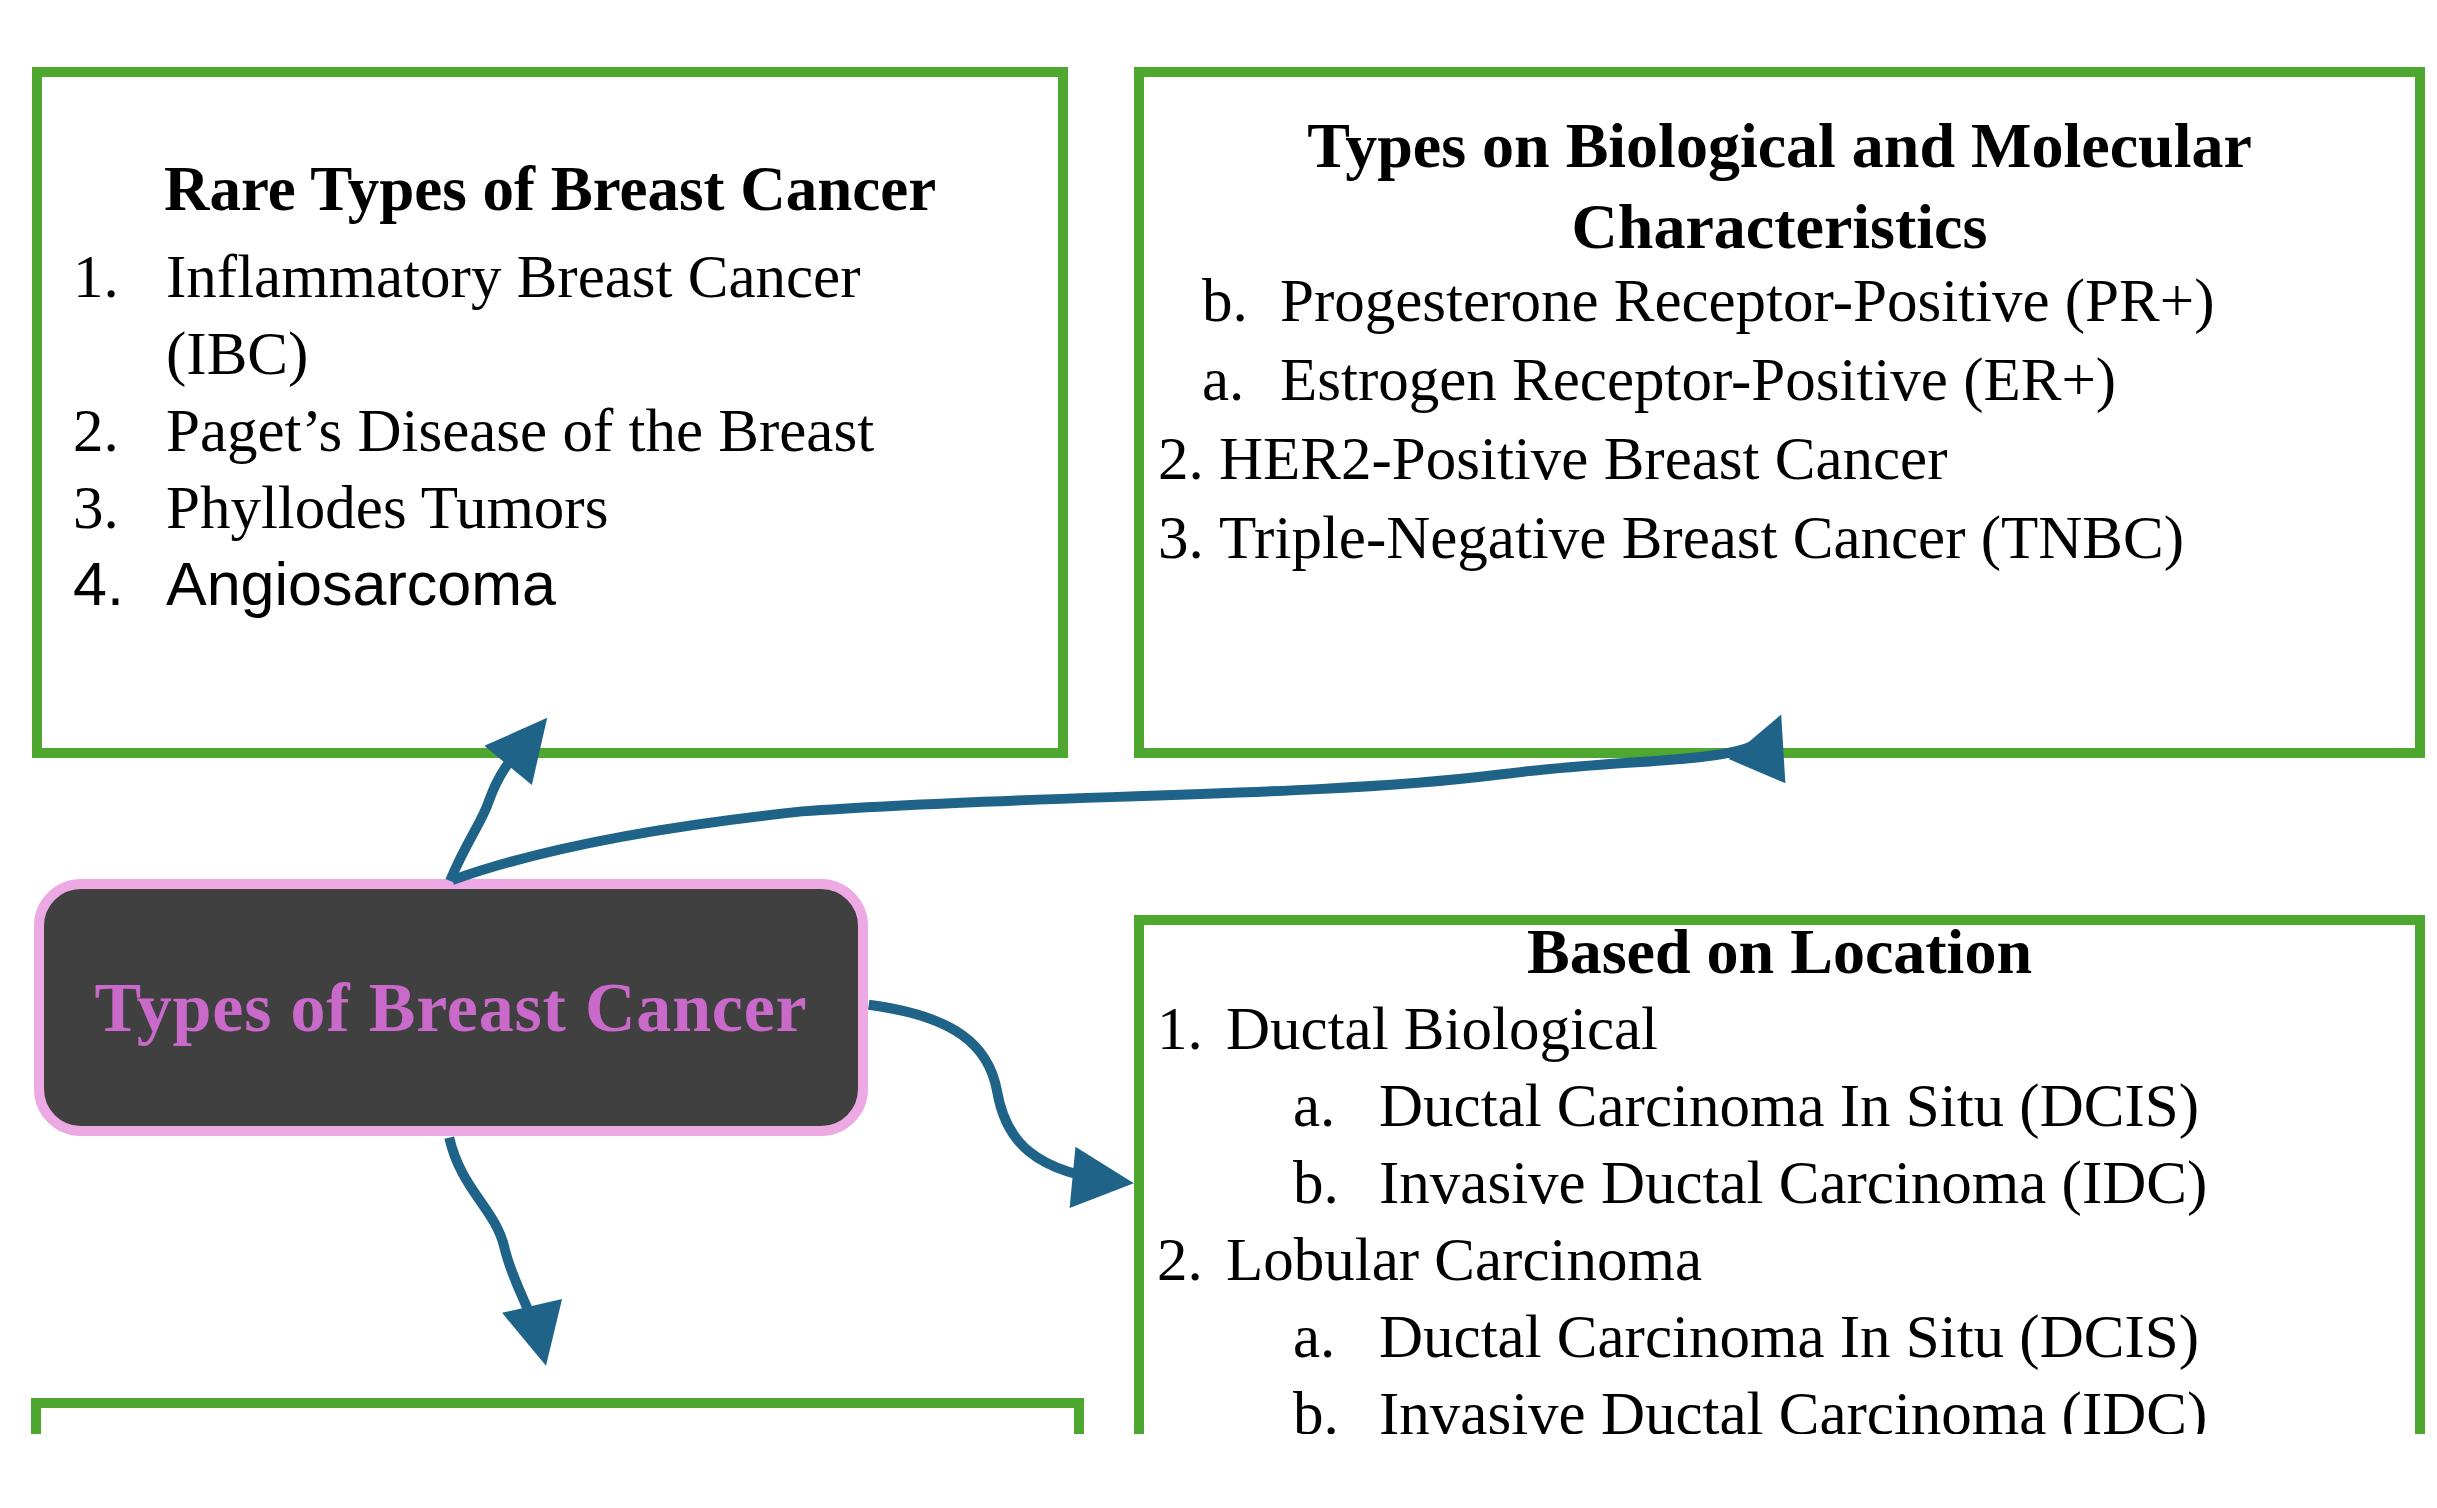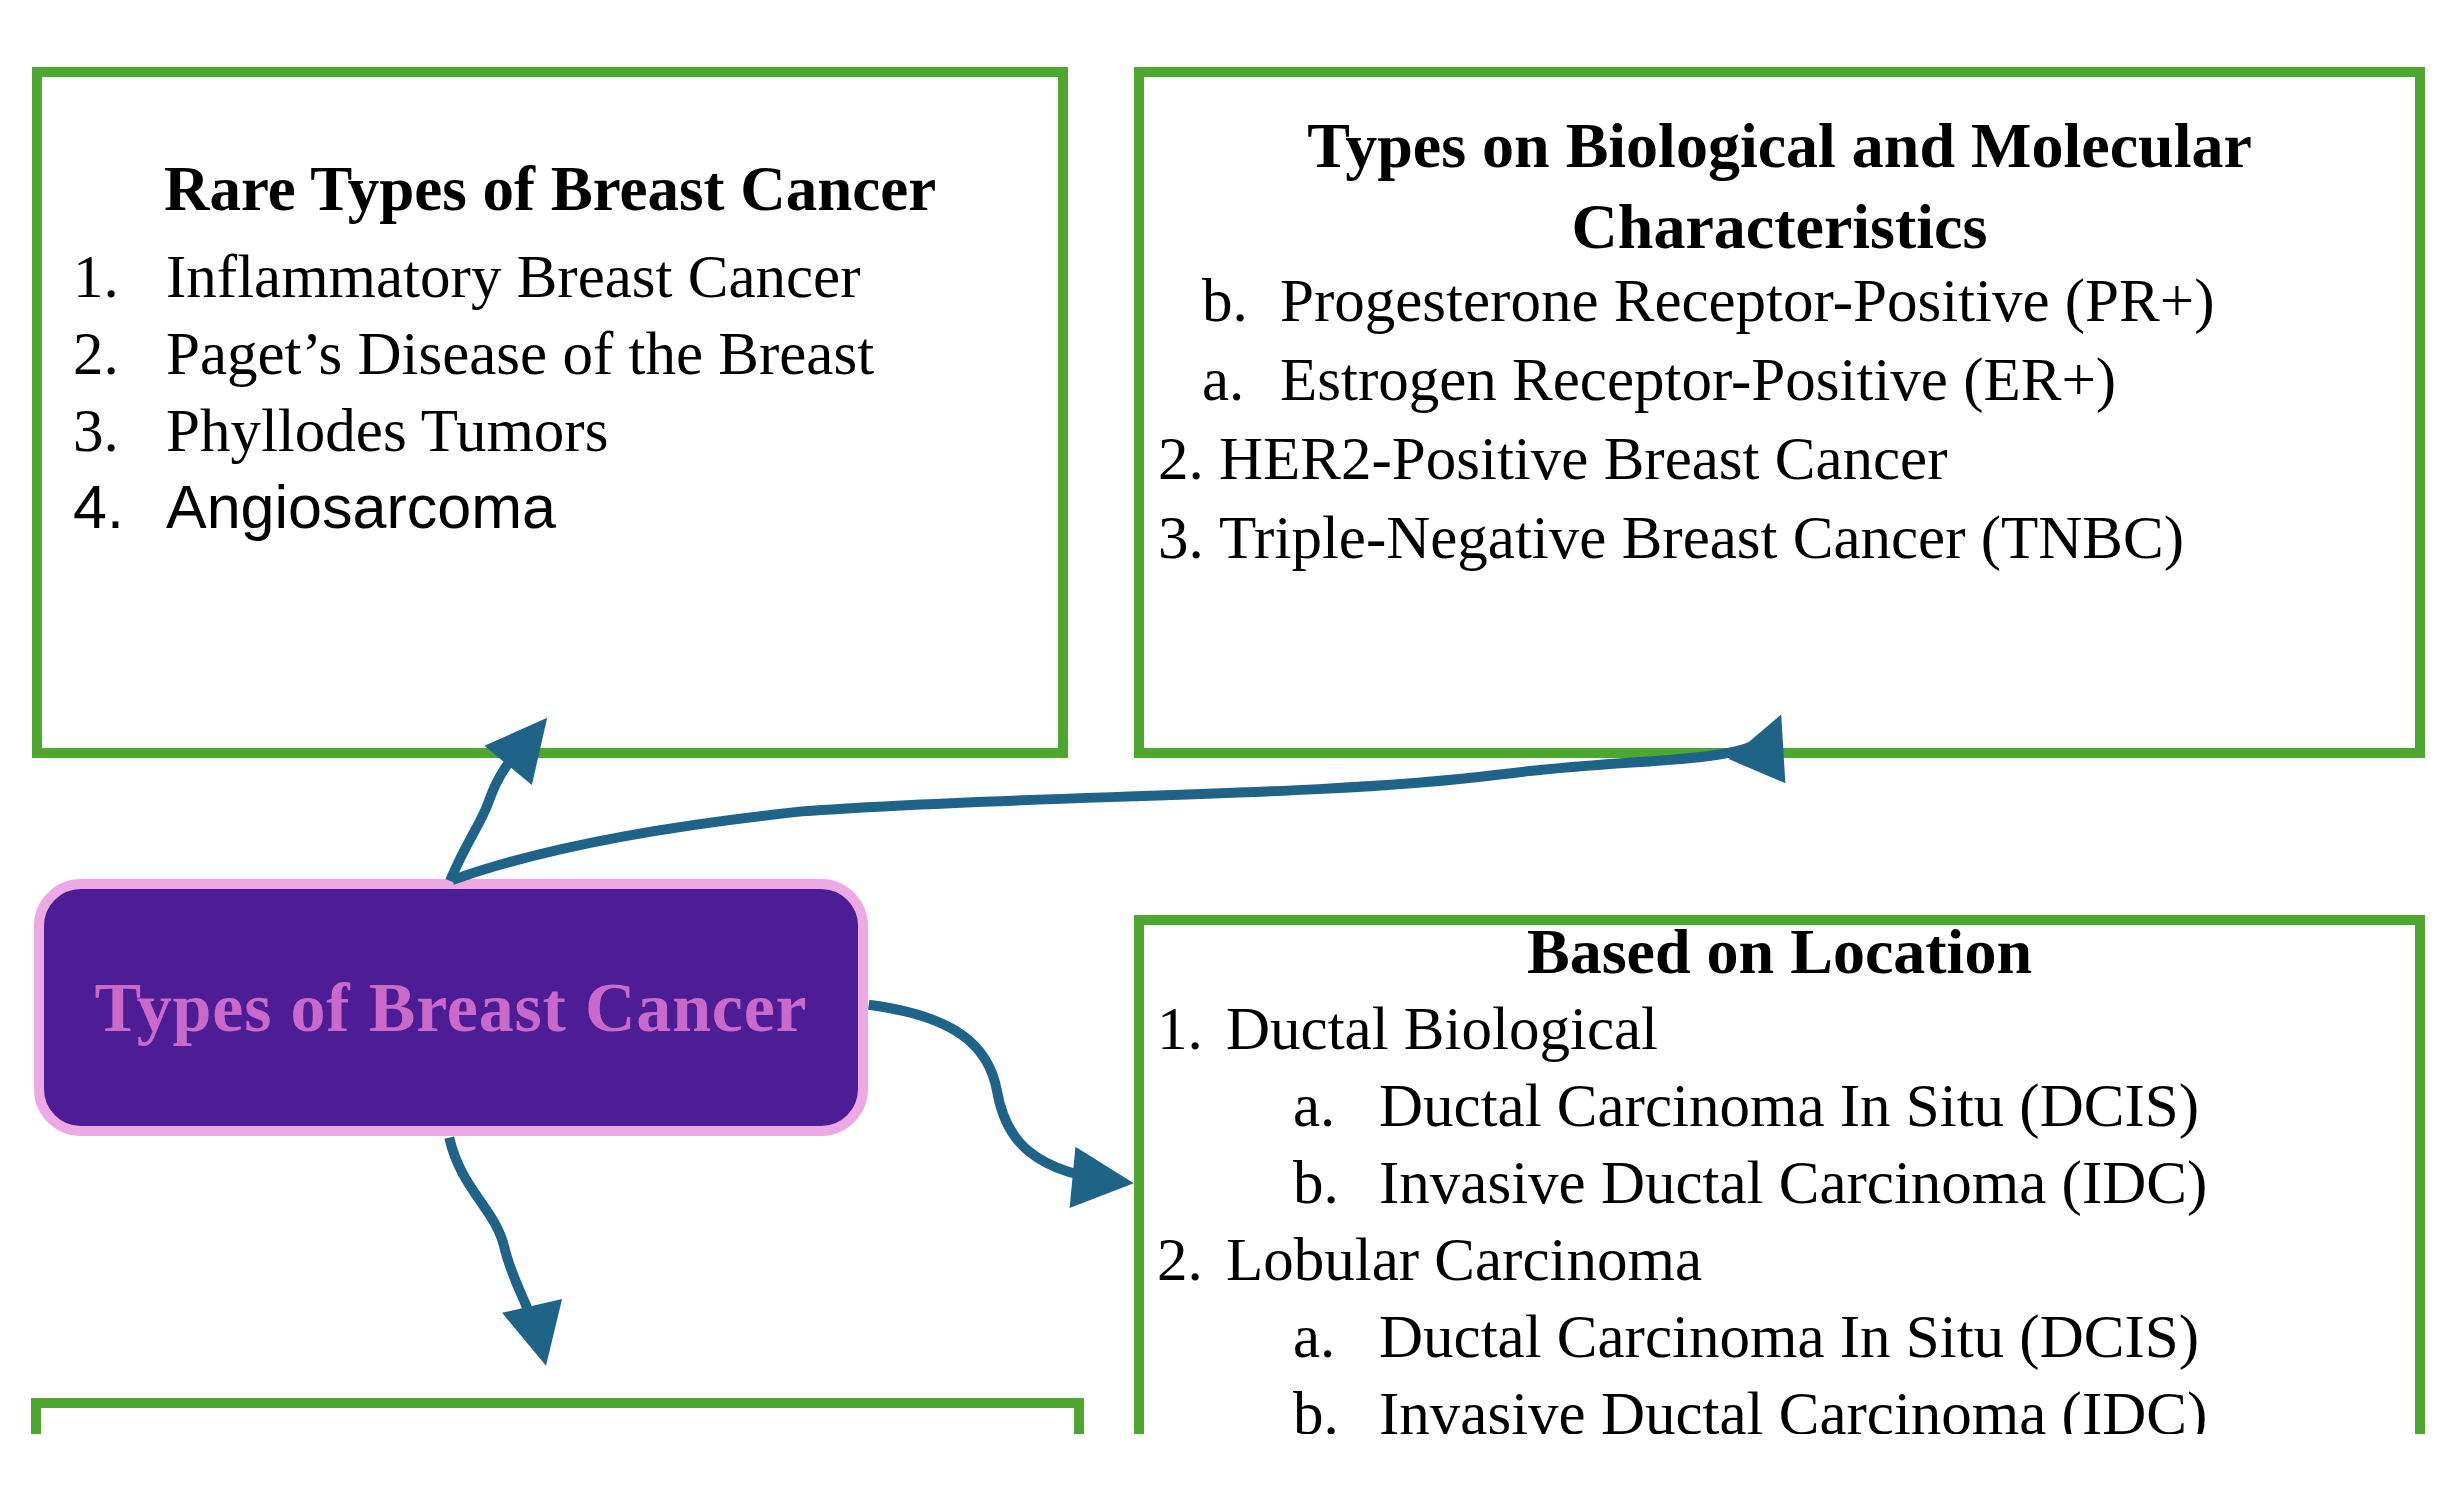--- a/index.html
+++ b/index.html
@@ -20,21 +20,21 @@
     margin-top:36px;
   }
   #box-rare{left:32px;top:31px;width:1036px;height:691px;}
   #box-bio{left:1134px;top:31px;width:1291px;height:691px;}
   #box-location{left:1134px;top:879px;width:1291px;height:605px;}
   #box-male{left:31px;top:1362px;width:1053px;height:121px;display:flex;align-items:center;justify-content:center;}
 
   
   #box-center{
     position:absolute;left:34px;top:879px;width:834px;height:257px;
-    border:10.7px solid #eda9e4;border-radius:47px;background:#4c1d95;
+    border:10.7px solid #eda9e4;border-radius:47px;background:#404040;
     box-sizing:border-box;
     display:flex;align-items:center;justify-content:center;
   }
   #box-center .label{
     font-size:70px;font-weight:bold;color:#c969c9;letter-spacing:0.8px;
   }
 
   #box-male .label{
     font-family:"Liberation Sans", sans-serif;
     font-size:53px;color:#000000;
@@ -71,20 +71,21 @@
 </style>
 </head>
 <body>
 
 <div class="canvas">
 
   <div class="gbox" id="box-rare"></div>
   <div class="heading" id="h-rare">Rare Types of Breast Cancer</div>
   <div class="list" id="list-rare">
     <div class="row"><span class="num">1.</span><span class="txt">Inflammatory Breast Cancer</span></div>
+    <div class="row"><span class="num"></span><span class="txt">(IBC)</span></div>
     <div class="row"><span class="num">2.</span><span class="txt">Paget’s Disease of the Breast</span></div>
     <div class="row"><span class="num">3.</span><span class="txt">Phyllodes Tumors</span></div>
     <div class="row"><span class="num sans">4.</span><span class="txt sans">Angiosarcoma</span></div>
   </div>
 
   <div class="gbox" id="box-bio"></div>
   <div class="heading" id="h-bio">
     <div>Types on Biological and Molecular</div>
     <div>Characteristics</div>
   </div>

